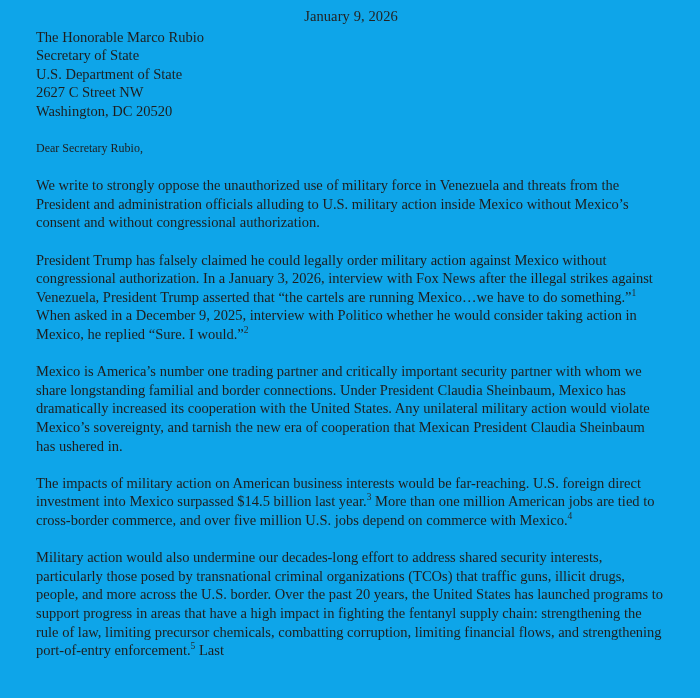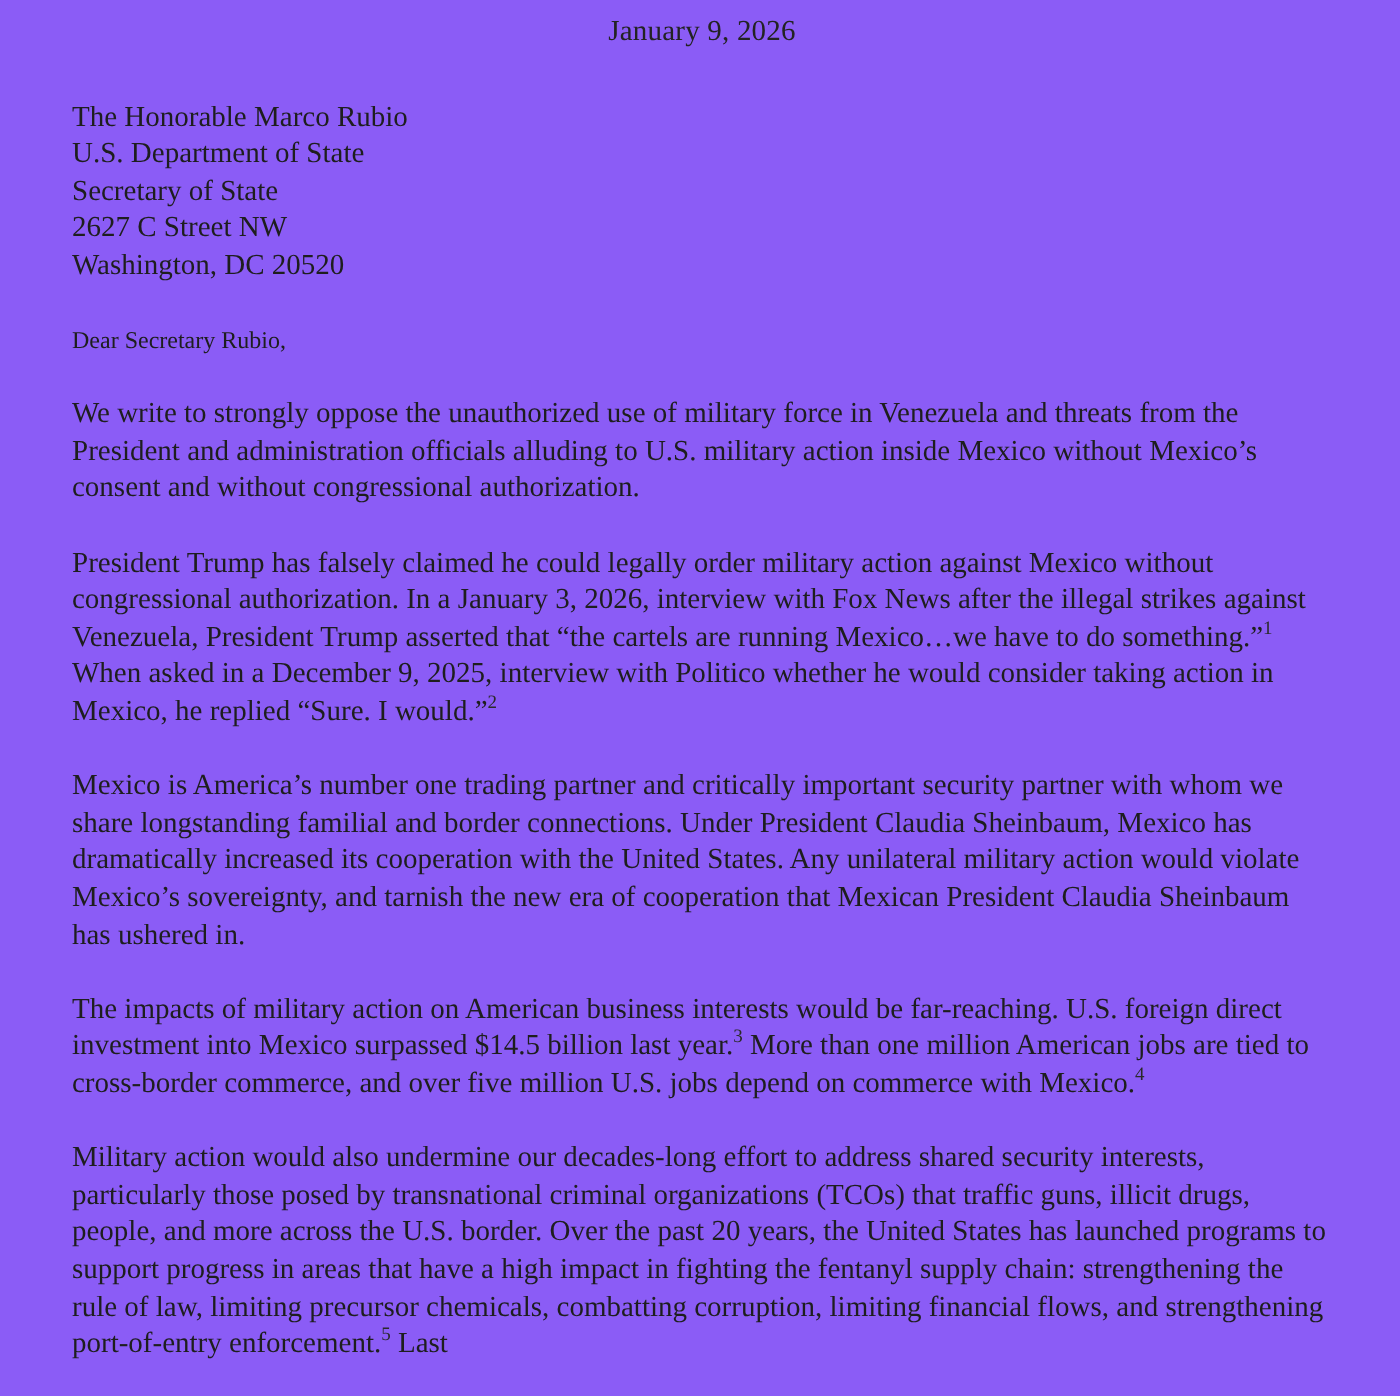--- a/index.html
+++ b/index.html
@@ -13,21 +13,21 @@
     background: #ffffff;
     font-family: "Liberation Serif", "DejaVu Serif", serif;
     color: #1c1c1c;
     overflow: hidden;
   }
 
   .page {
     position: relative;
     width: 700px;
     height: 700px;
-    background: #8b5cf6;
+    background: #0ea5e9;
     box-sizing: border-box;
     padding: 0;
     overflow: hidden;
   }
 
   .page-inner {
     position: absolute;
     left: 36px;
     top: 0;
     width: 630px;
@@ -36,21 +36,21 @@
   .date-line {
     text-align: center;
     font-size: 14.5px;
     line-height: 18.5px;
     padding-top: 7px;
     letter-spacing: 0.1px;
     color: #232323;
   }
 
   .address-block {
-    margin-top: 24px;
+    margin-top: 2px;
     font-size: 14.5px;
     line-height: 18.6px;
     color: #1e1e1e;
   }
   .address-block .addr-line {
     white-space: nowrap;
   }
 
   .salutation {
     margin-top: 18.6px;
@@ -87,22 +87,22 @@
 </head>
 <body>
 
 <div class="page">
   <div class="page-inner">
 
     <div class="date-line">January 9, 2026</div>
 
     <div class="address-block">
       <div class="addr-line">The Honorable Marco Rubio</div>
+      <div class="addr-line">Secretary of State</div>
       <div class="addr-line">U.S. Department of State</div>
-      <div class="addr-line">Secretary of State</div>
       <div class="addr-line">2627 C Street NW</div>
       <div class="addr-line">Washington, DC 20520</div>
     </div>
 
     <div class="salutation">Dear Secretary Rubio,</div>
 
     <p class="body-para">We write to strongly oppose the unauthorized use of military force in Venezuela and threats from the President and administration officials alluding to U.S. military action inside Mexico without Mexico’s consent and without congressional authorization.</p>
 
     <p class="body-para">President Trump has falsely claimed he could legally order military action against Mexico without congressional authorization. In a January 3, 2026, interview with Fox News after the illegal strikes against Venezuela, President Trump asserted that “the cartels are running Mexico…we have to do something.”<sup class="fn">1</sup> When asked in a December 9, 2025, interview with Politico whether he would consider taking action in Mexico, he replied “Sure. I would.”<sup class="fn">2</sup></p>
 

